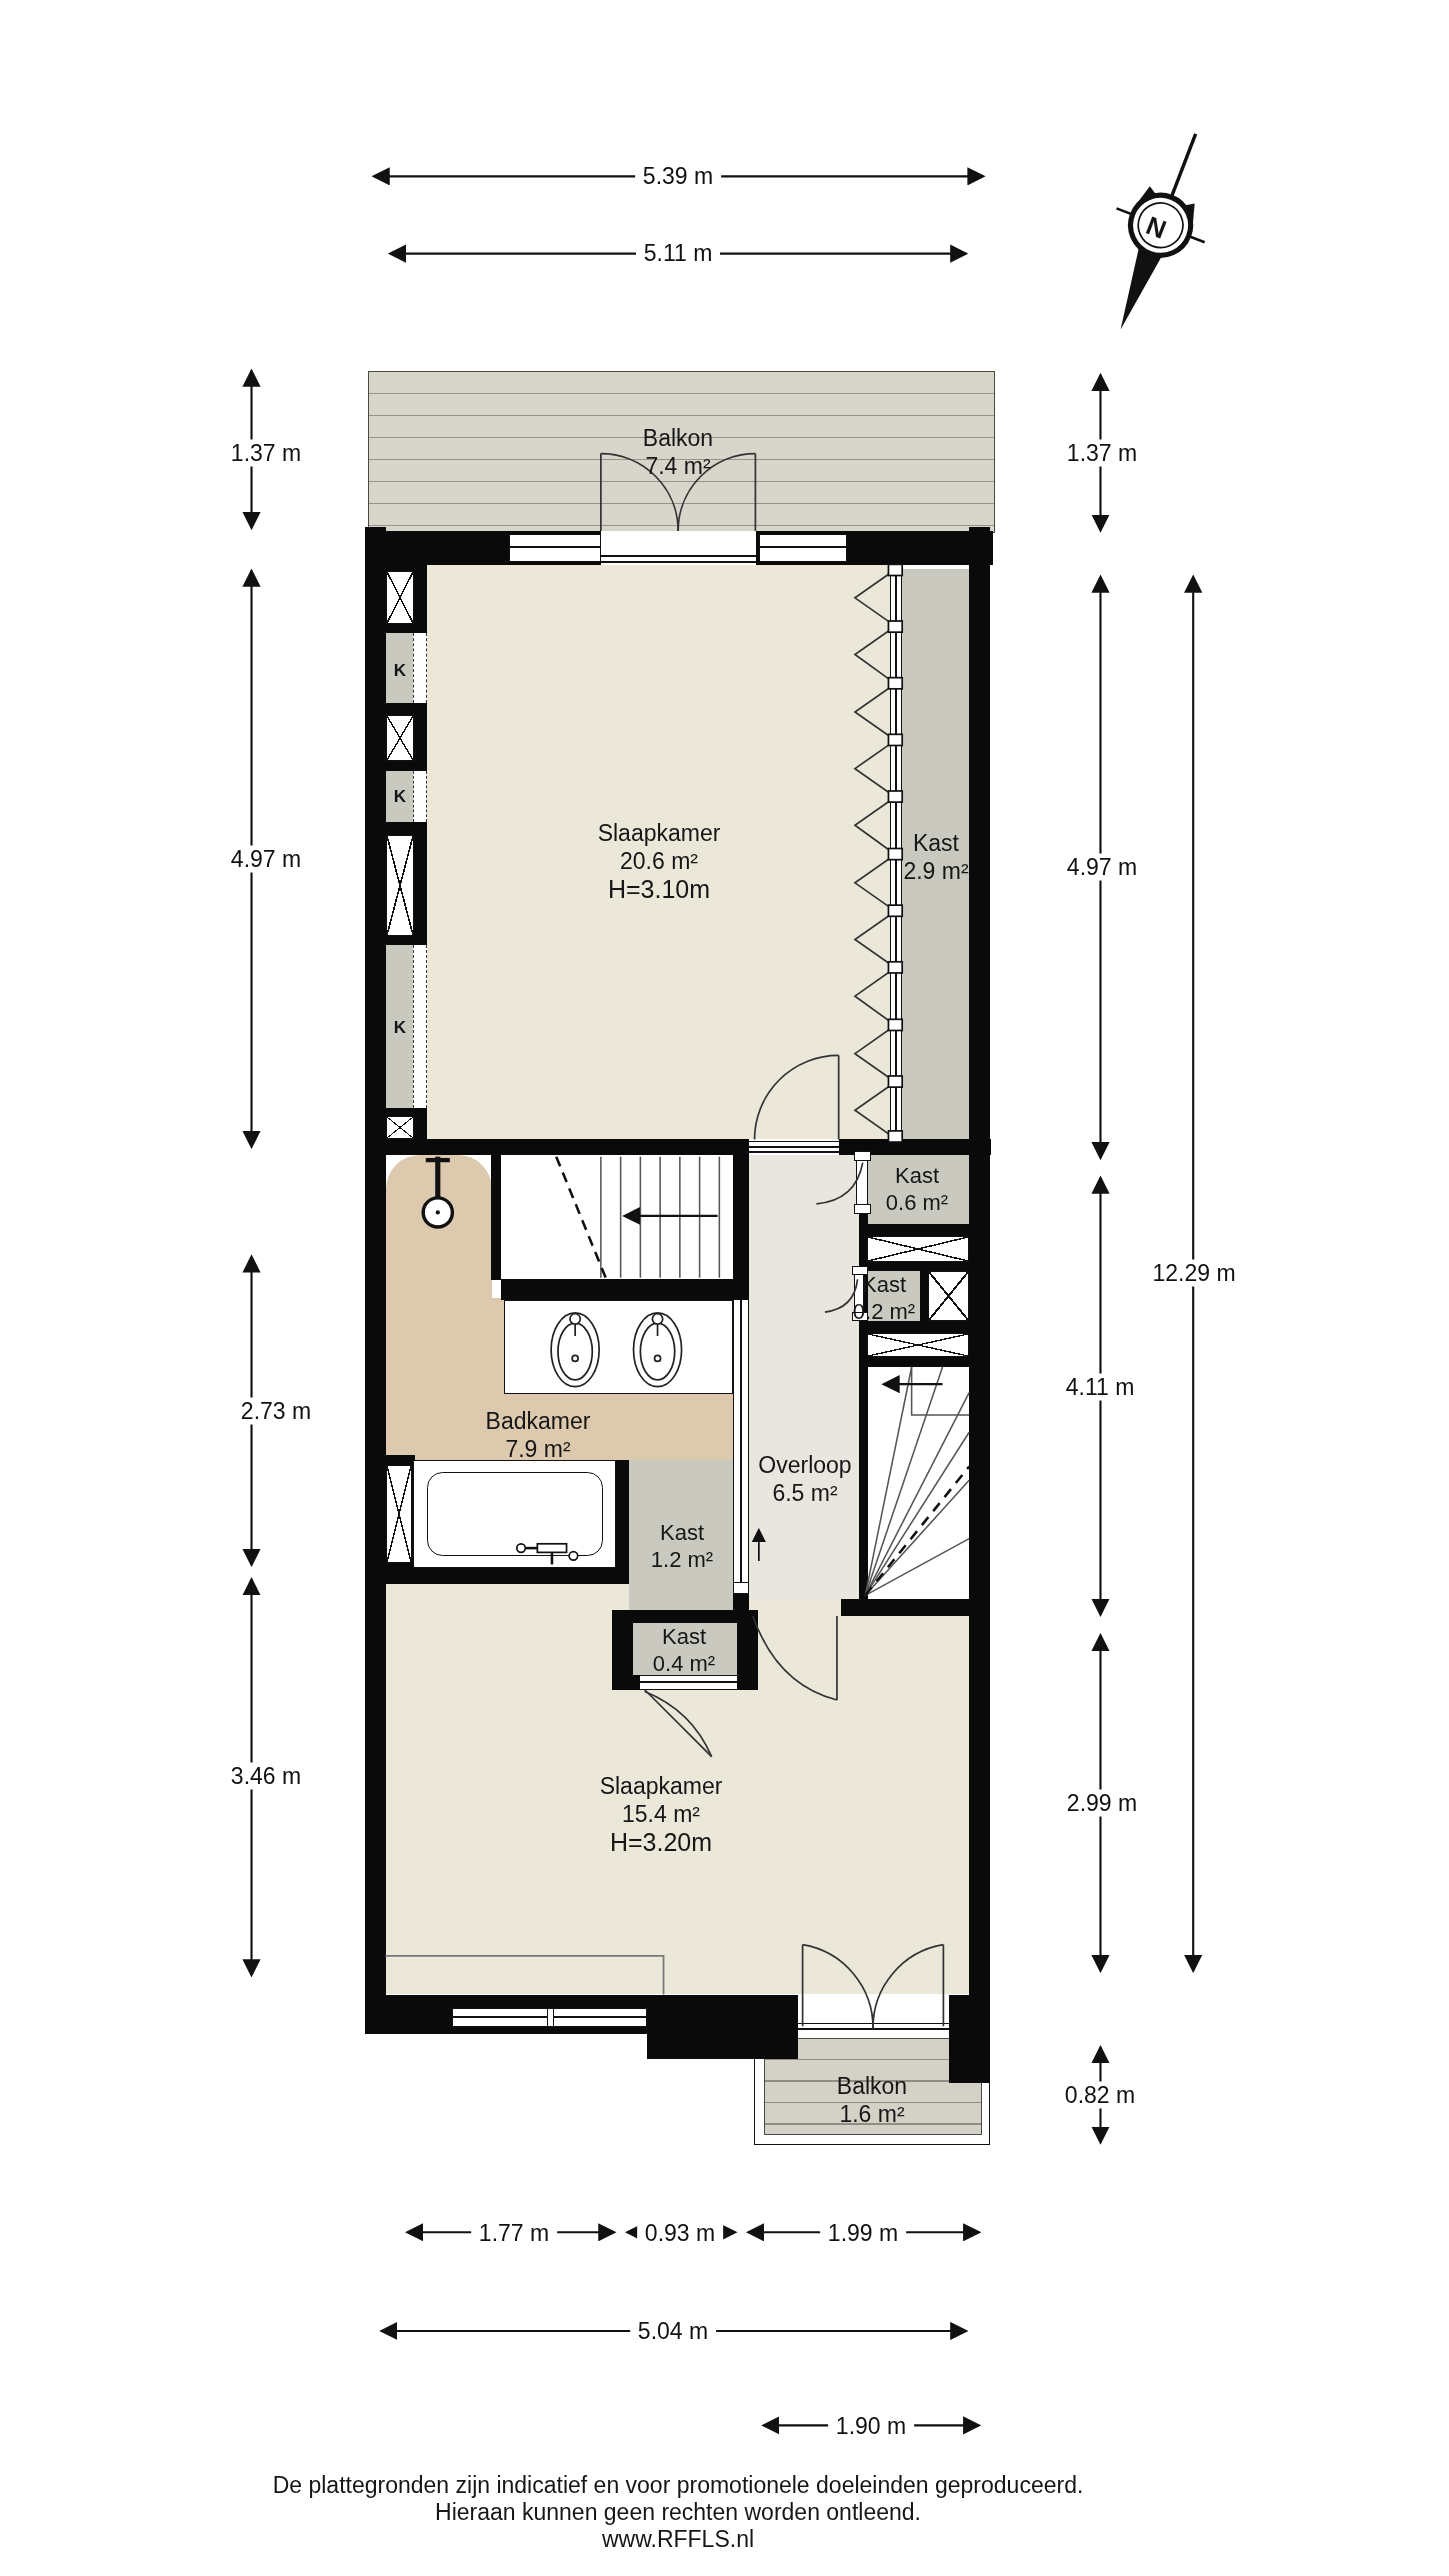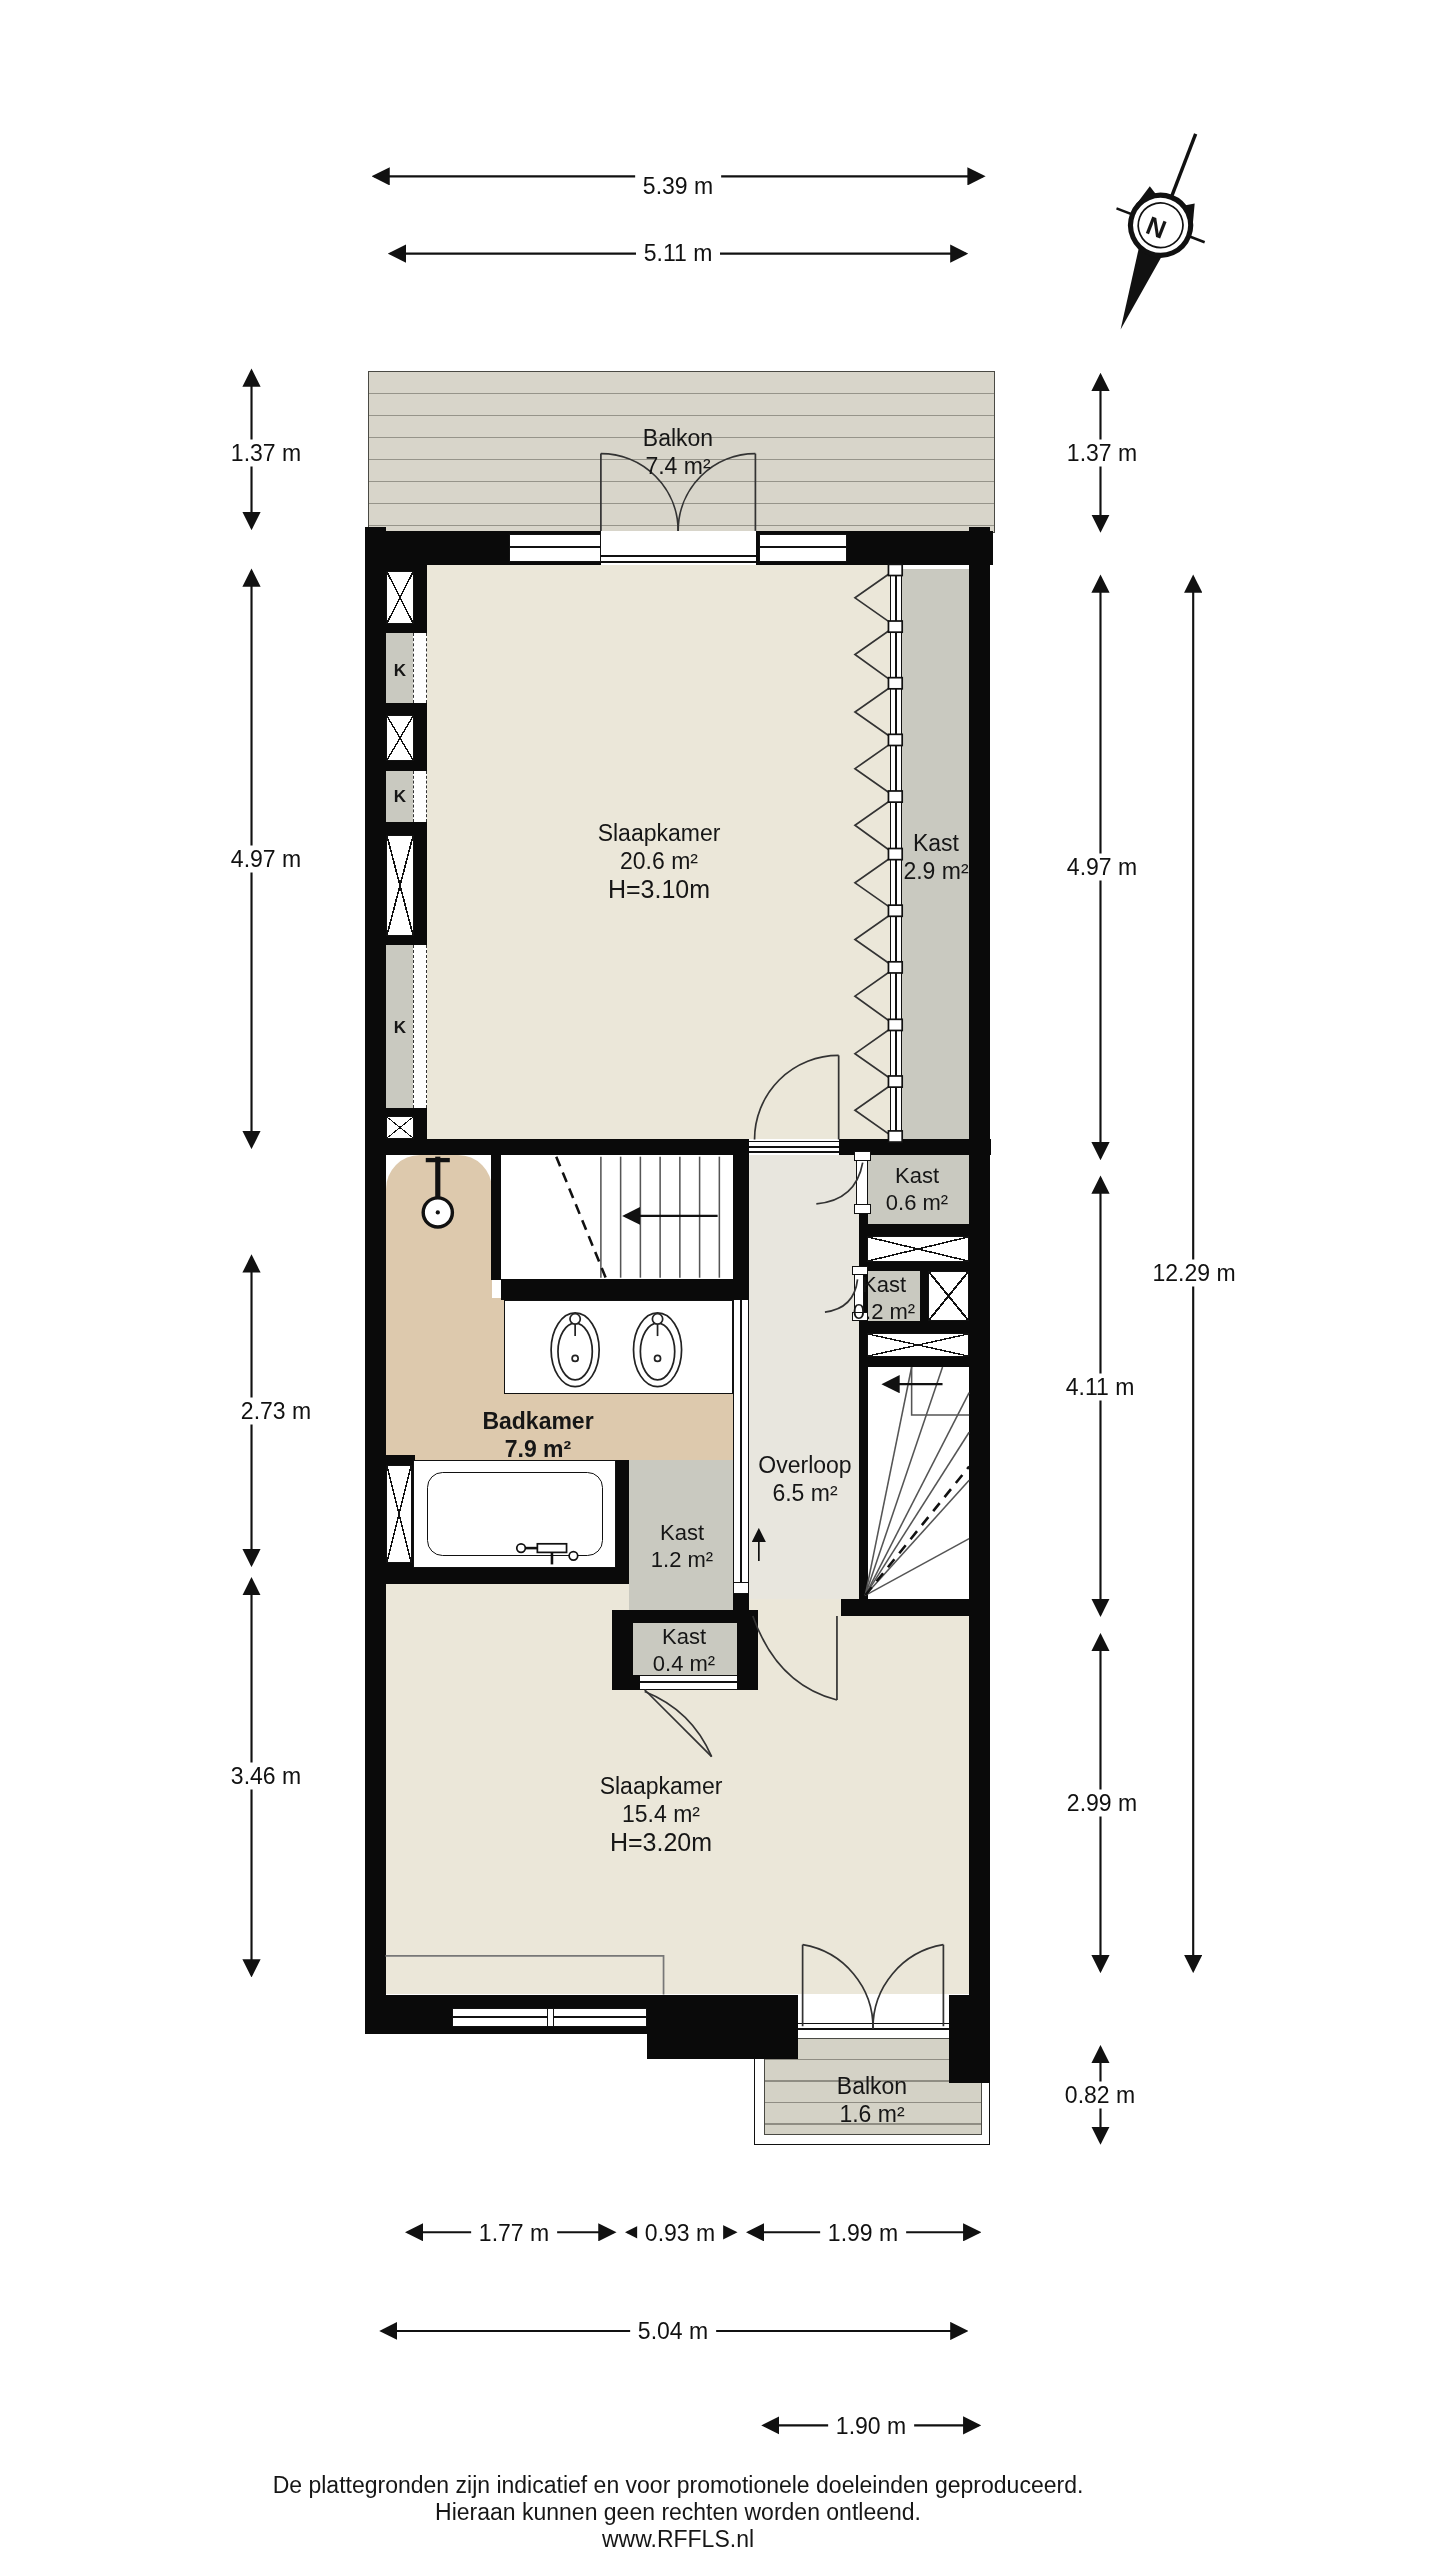--- a/index.html
+++ b/index.html
@@ -303,21 +303,21 @@
     <div>2.9 m²</div>
   </div>
   <div class="lbl small-room" style="left:917px;top:1189px;">
     <div>Kast</div>
     <div>0.6 m²</div>
   </div>
   <div class="lbl small-room" style="left:884px;top:1298px;">
     <div>Kast</div>
     <div>0.2 m²</div>
   </div>
-  <div class="lbl room" style="left:538px;top:1435px;font-weight:bold;">
+  <div class="lbl room" style="left:538px;top:1435px;">
     <div>Badkamer</div>
     <div>7.9 m²</div>
   </div>
   <div class="lbl room" style="left:805px;top:1479px;">
     <div>Overloop</div>
     <div>6.5 m²</div>
   </div>
   <div class="lbl small-room" style="left:682px;top:1546px;">
     <div>Kast</div>
     <div>1.2 m²</div>
@@ -333,21 +333,21 @@
   </div>
   <div class="lbl room" style="left:872px;top:2100px;">
     <div>Balkon</div>
     <div>1.6 m²</div>
   </div>
 
   <div class="lbl klabel" style="left:400px;top:671px;"><span>K</span></div>
   <div class="lbl klabel" style="left:400px;top:797px;"><span>K</span></div>
   <div class="lbl klabel" style="left:400px;top:1028px;"><span>K</span></div>
 
-  <div class="dimtxt" style="left:678px;top:186px;">5.39 m</div>
+  <div class="dimtxt" style="left:678px;top:176px;">5.39 m</div>
   <div class="dimtxt" style="left:678px;top:253px;">5.11 m</div>
   <div class="dimtxt" style="left:266px;top:453px;">1.37 m</div>
   <div class="dimtxt" style="left:266px;top:859px;">4.97 m</div>
   <div class="dimtxt" style="left:276px;top:1411px;">2.73 m</div>
   <div class="dimtxt" style="left:266px;top:1776px;">3.46 m</div>
   <div class="dimtxt" style="left:1102px;top:453px;">1.37 m</div>
   <div class="dimtxt" style="left:1102px;top:867px;">4.97 m</div>
   <div class="dimtxt" style="left:1100px;top:1387px;">4.11 m</div>
   <div class="dimtxt" style="left:1102px;top:1803px;">2.99 m</div>
   <div class="dimtxt" style="left:1100px;top:2095px;">0.82 m</div>

